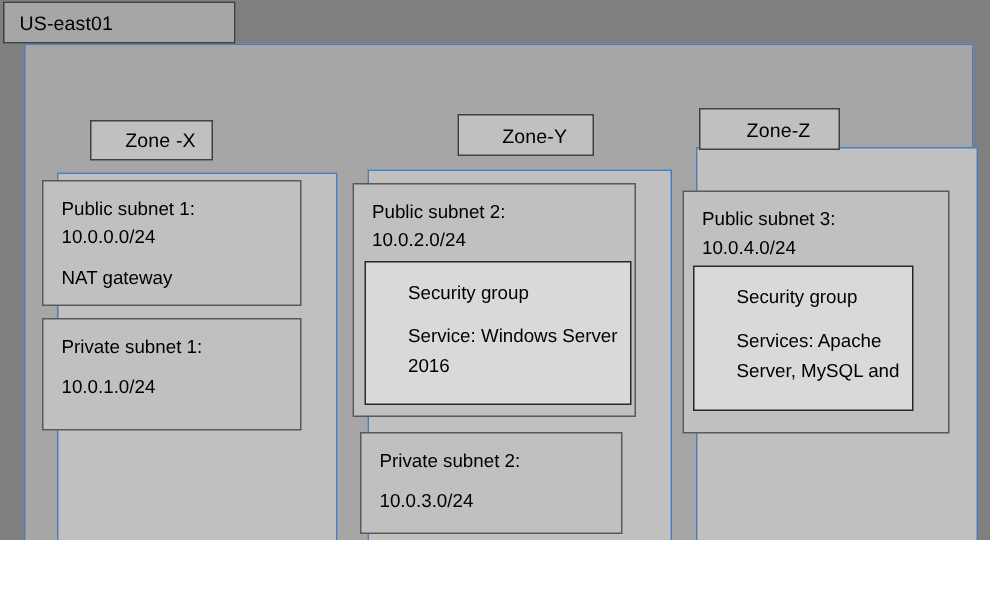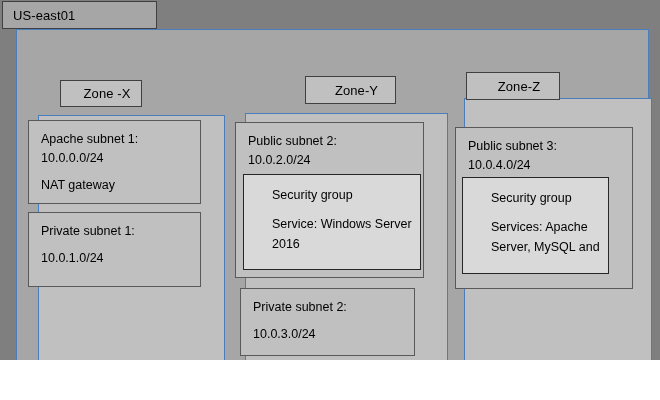--- a/index.html
+++ b/index.html
@@ -132,21 +132,21 @@
   </div>
 
   <div id="region-title" class="tab-box">US-east01</div>
 
 
   <div id="zone-x-title" class="tab-box centered">Zone -X</div>
   <div id="zone-y-title" class="tab-box centered">Zone-Y</div>
   <div id="zone-z-title" class="tab-box centered">Zone-Z</div>
 
   <div id="public-subnet-1" class="subnet-box">
-    <span class="subnet-line">Apache subnet 1:</span>
+    <span class="subnet-line">Public subnet 1:</span>
     <span class="subnet-line">10.0.0.0/24</span>
     <span class="subnet-gap"></span>
     <span class="subnet-line">NAT gateway</span>
   </div>
 
   <div id="private-subnet-1" class="subnet-box">
     <span class="subnet-line">Private subnet 1:</span>
     <span class="subnet-gap"></span>
     <span class="subnet-line">10.0.1.0/24</span>
   </div>

